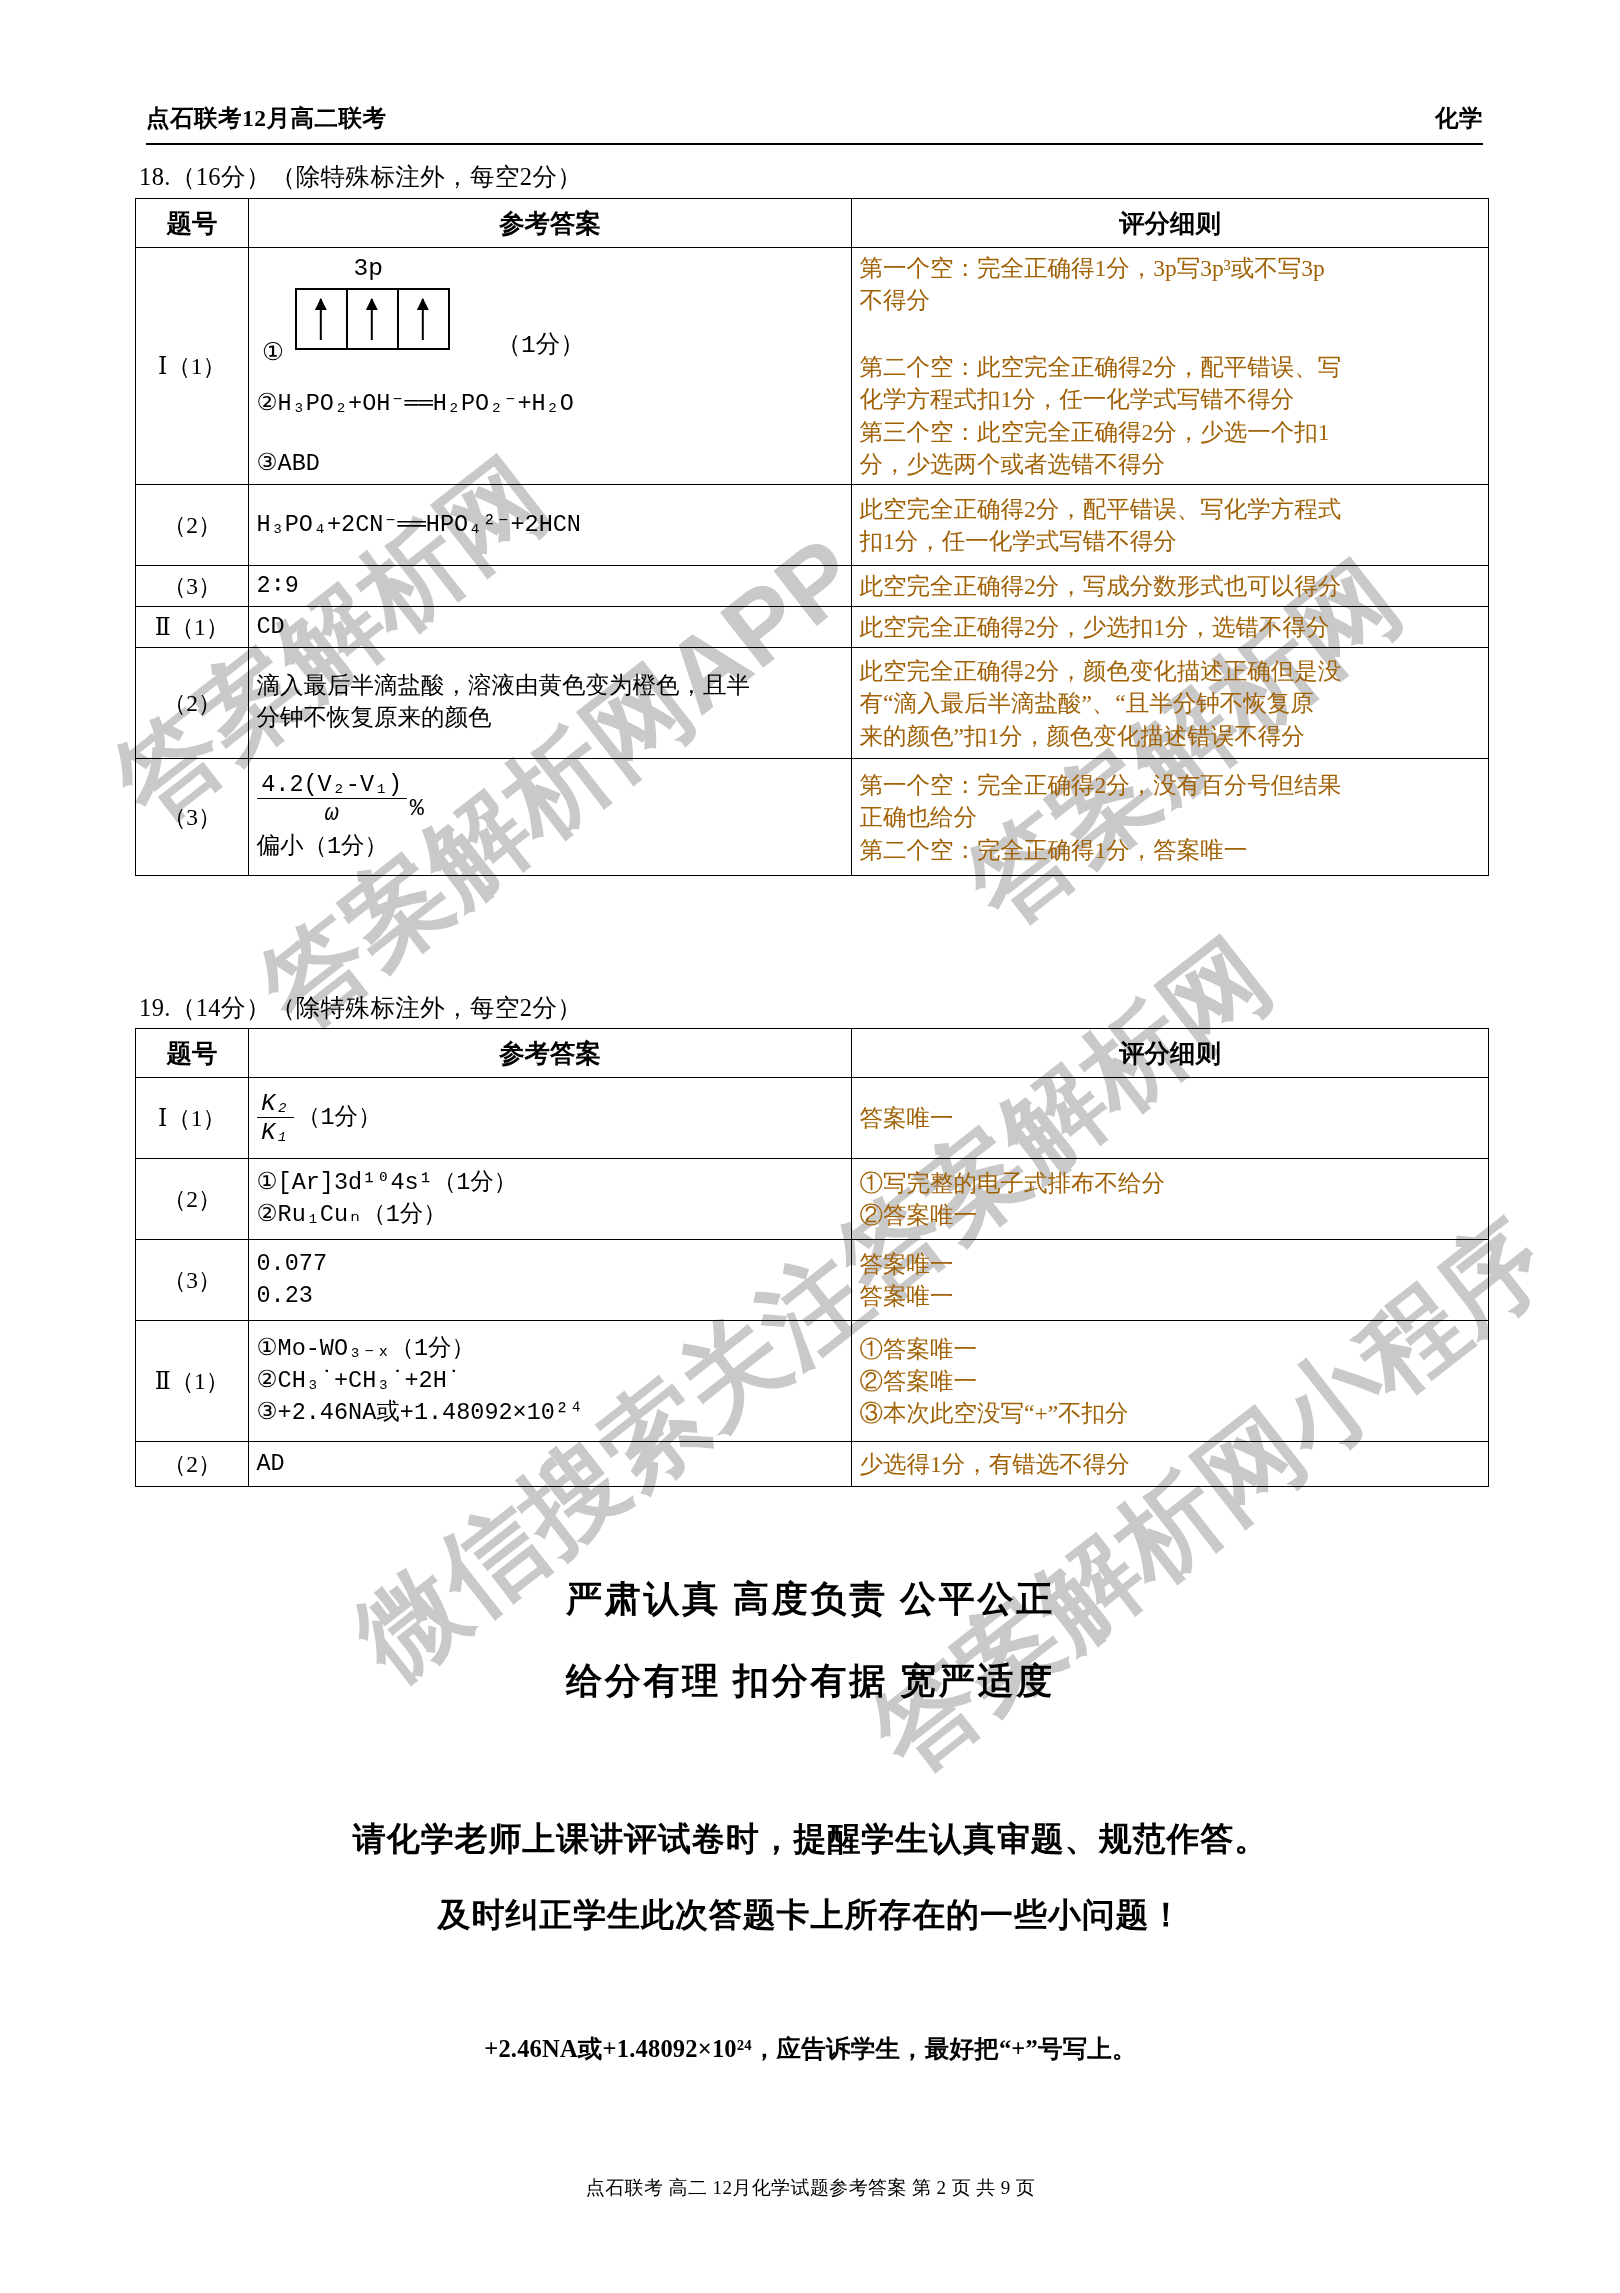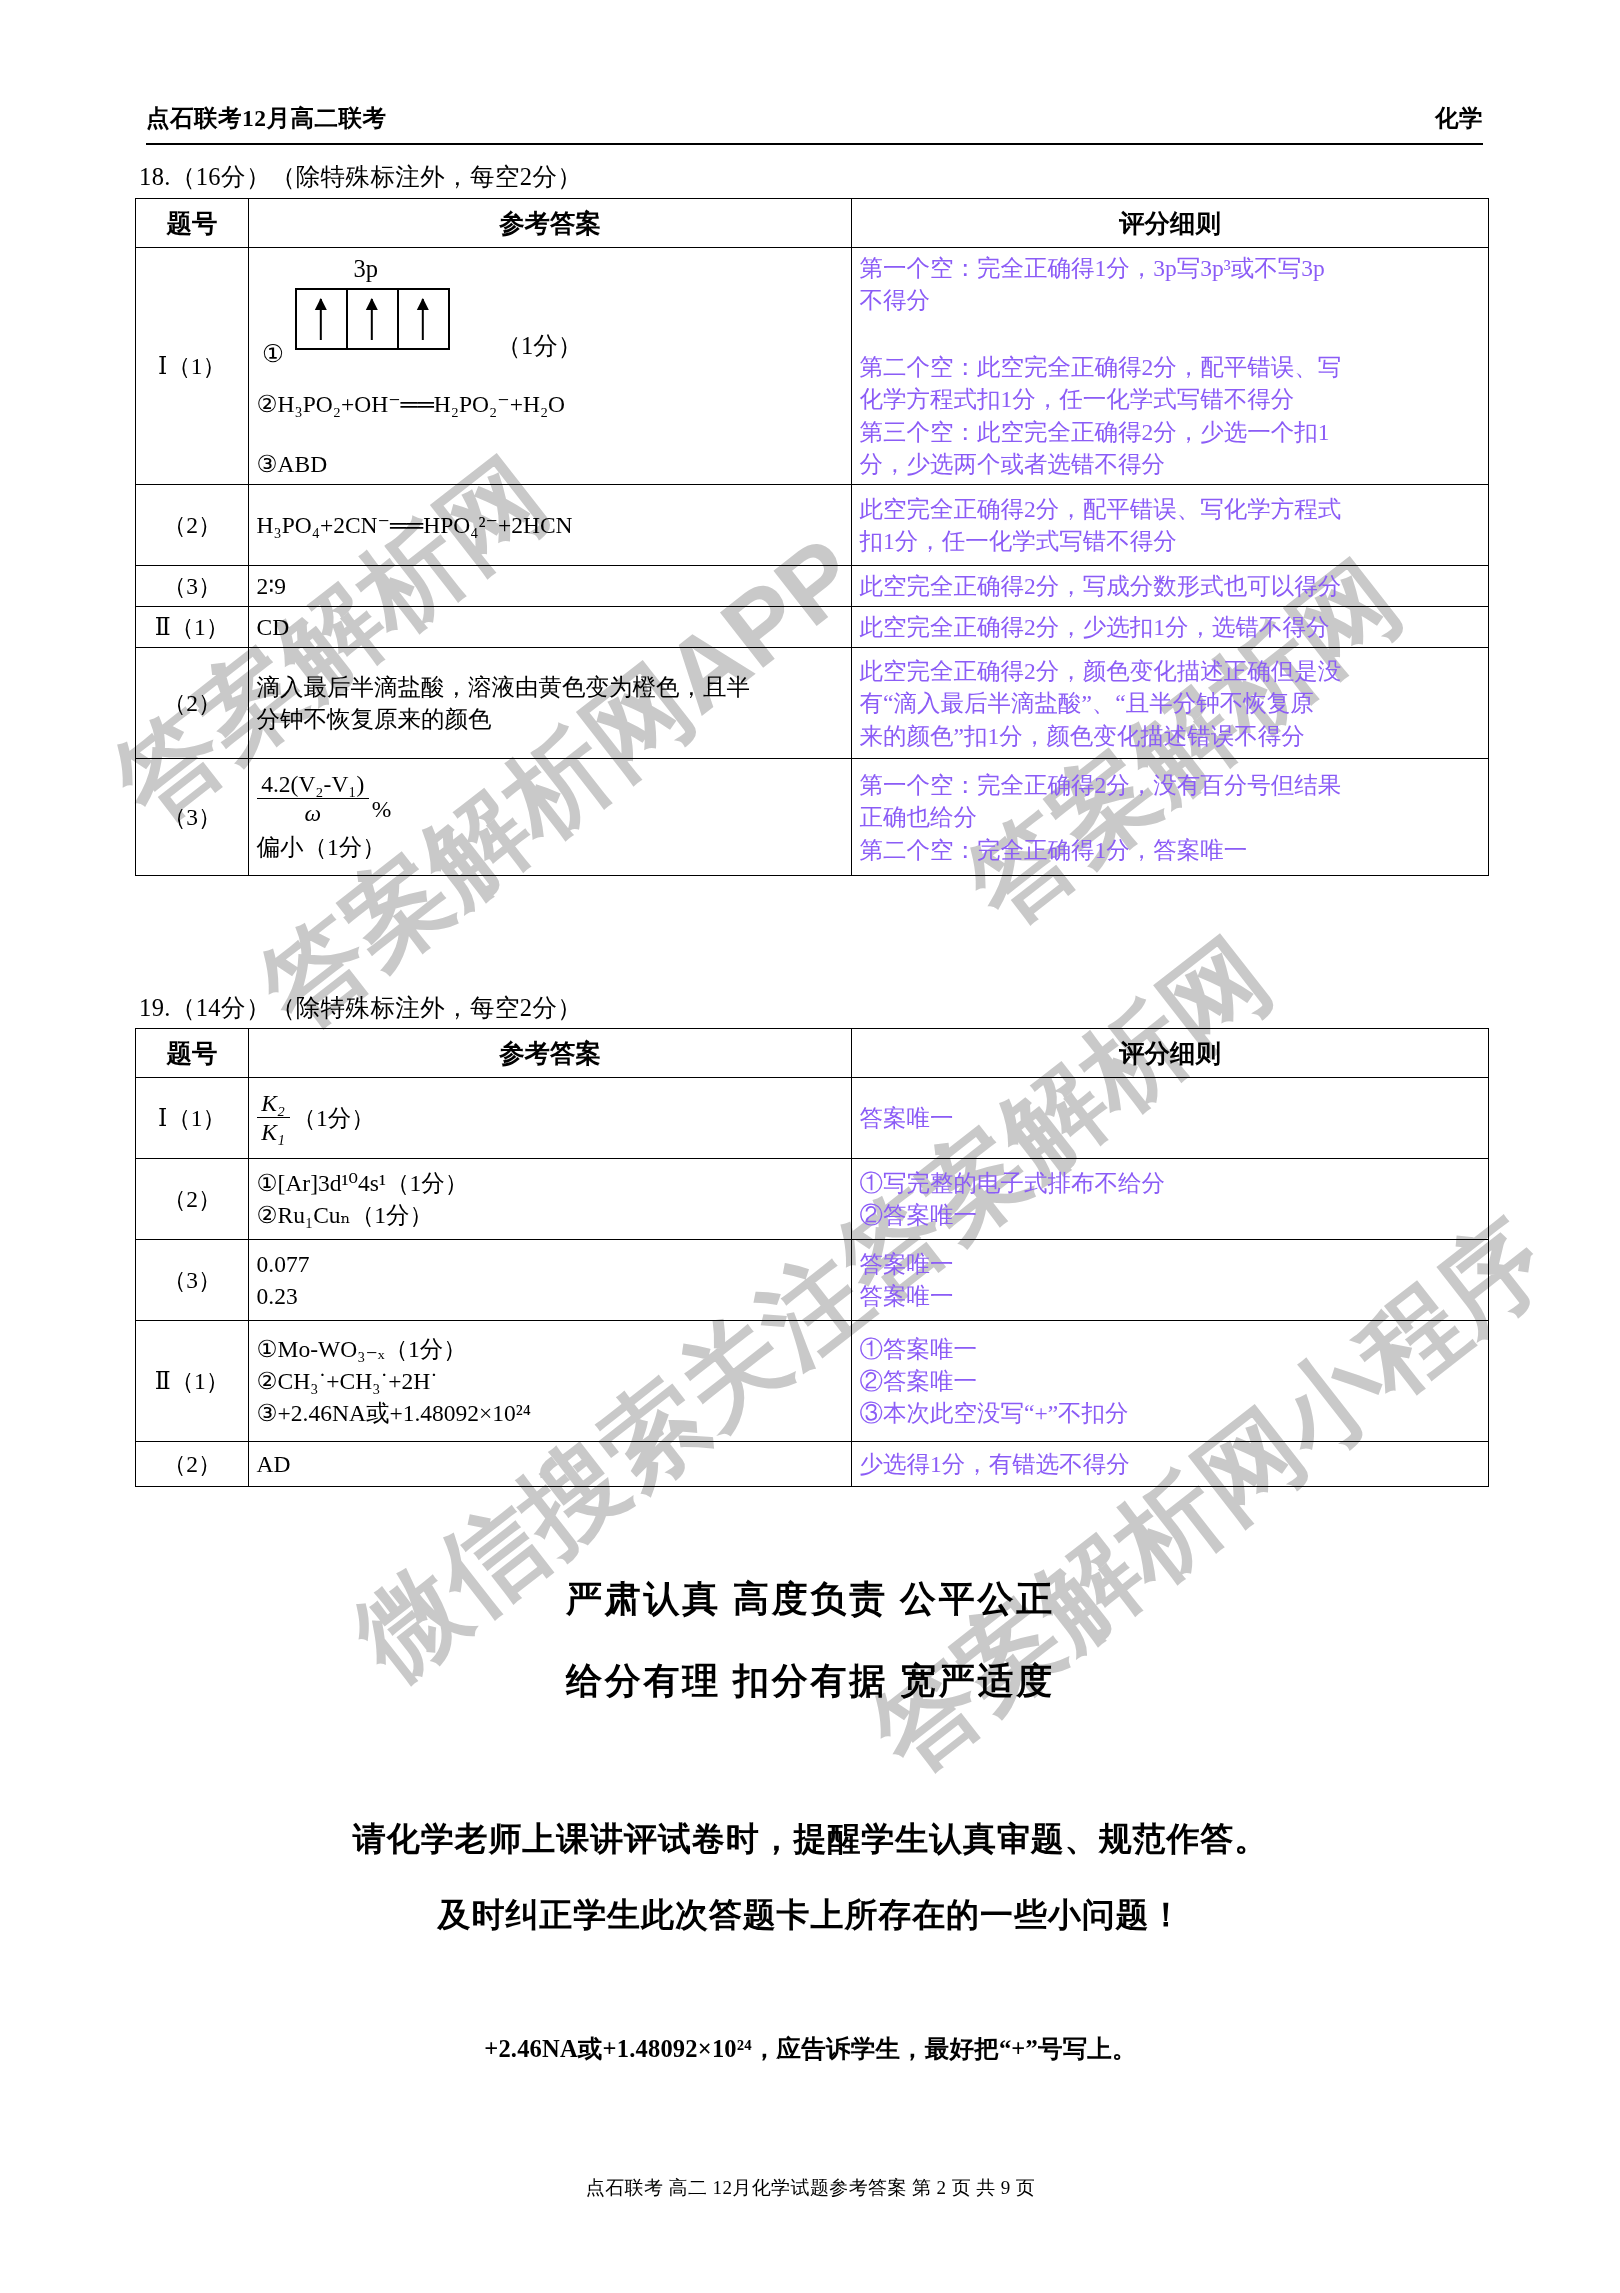--- a/index.html
+++ b/index.html
@@ -77,23 +77,24 @@
   td.qno {
     text-align: center;
     font-size: 25.4px;
     font-weight: 700;
     white-space: nowrap;
   }
   td.ans {
     text-align: left;
     vertical-align: top;
     padding-top: 8.5px;
+    font-family: Liberation Mono, monospace;
   }
   td.rule {
-    color: #8b5cf6;
+    color: #a16207;
     font-weight: 700;
     text-align: left;
     vertical-align: top;
     font-size: 23.5px;
     line-height: 1.42;
     padding-top: 6.6px;
   }
   .rule-line { display: block; }
 
   

